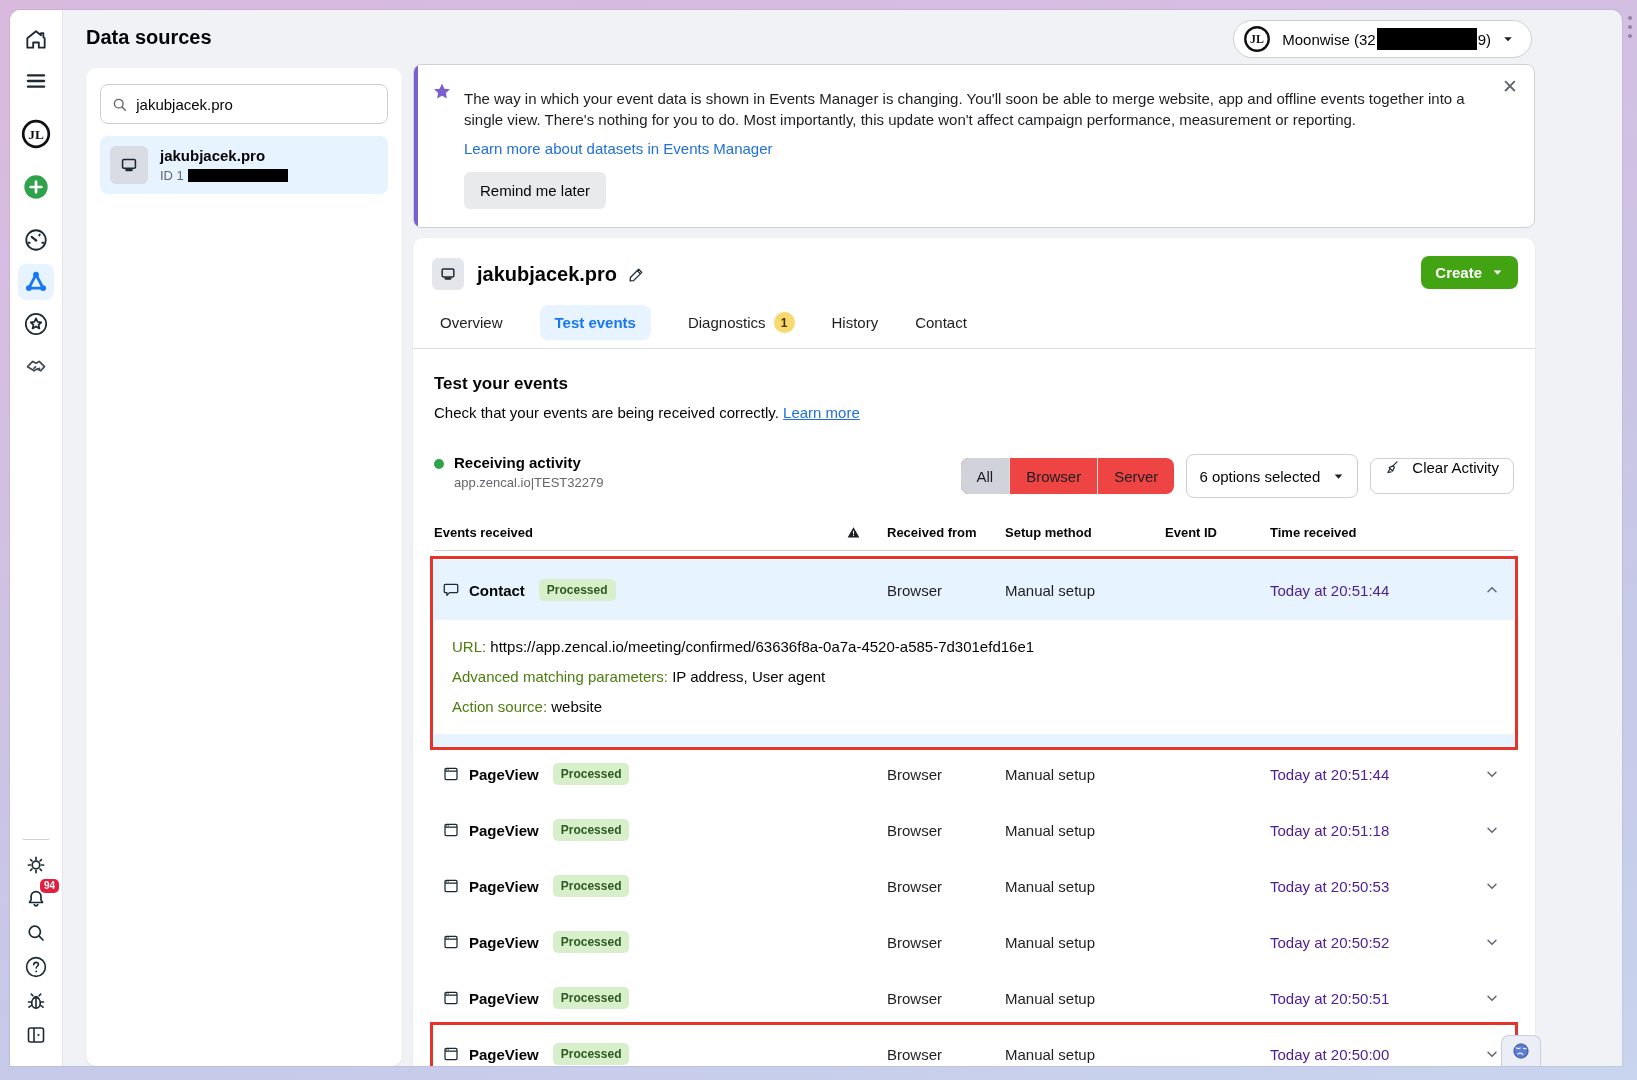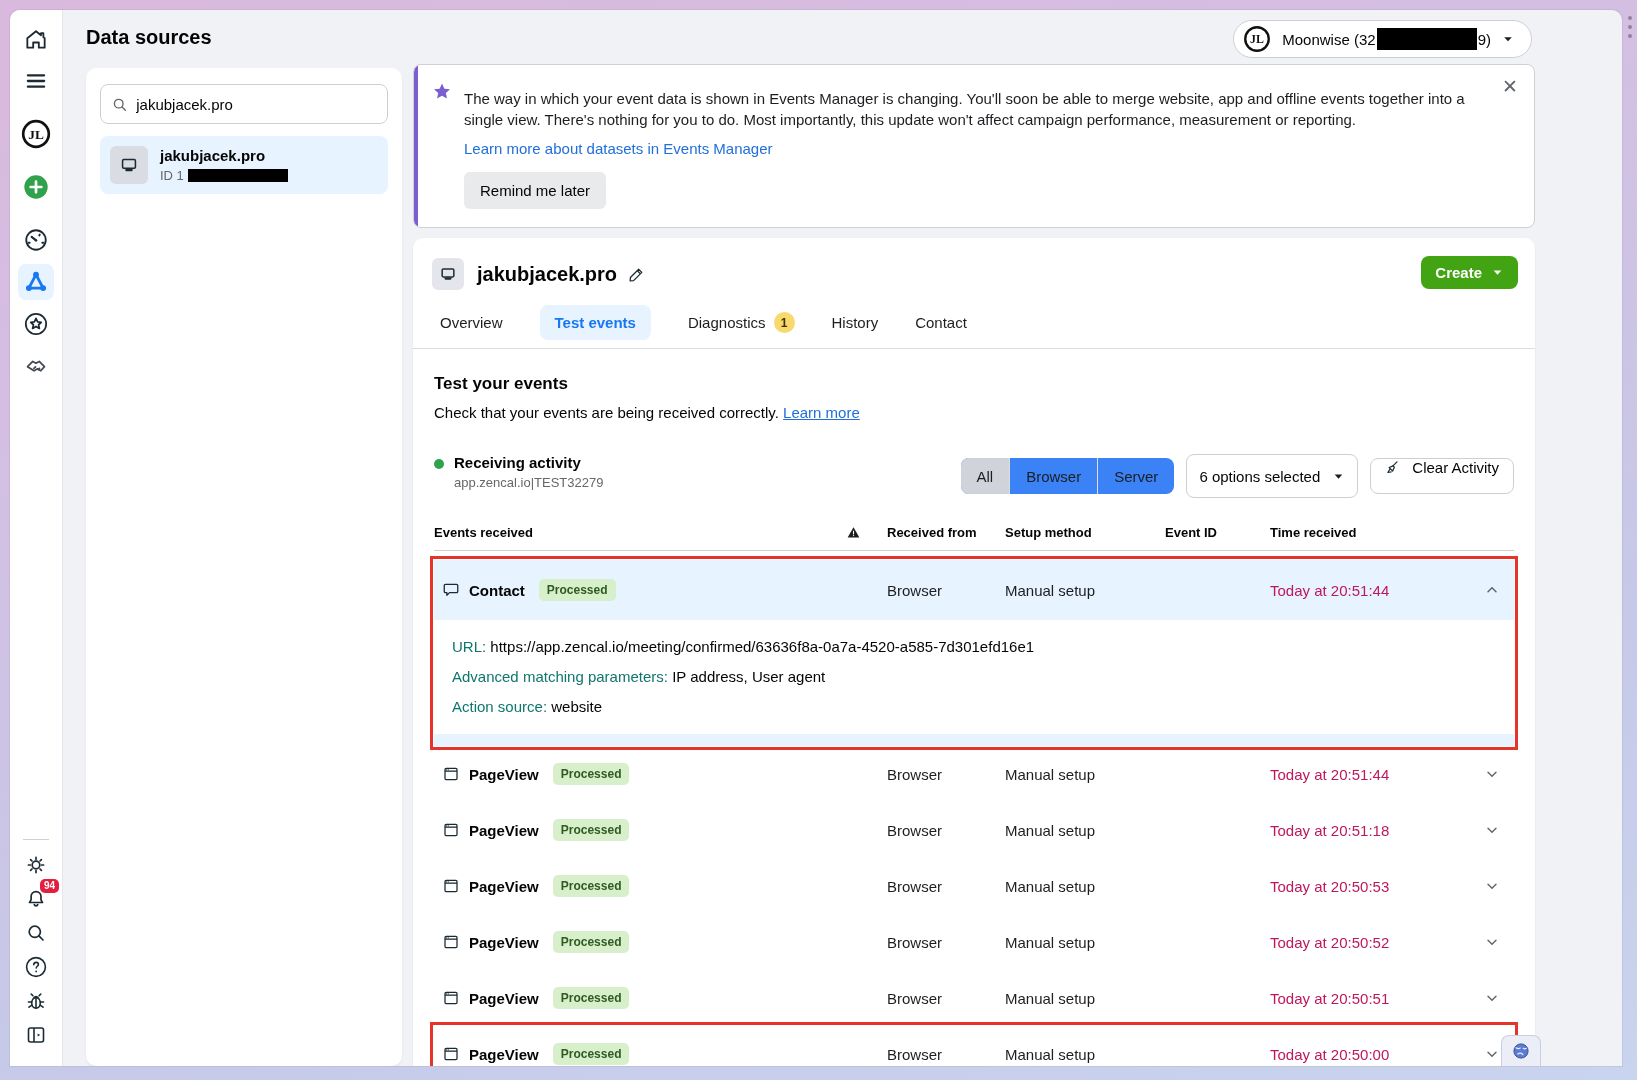--- a/index.html
+++ b/index.html
@@ -92,21 +92,21 @@
   .sec-desc { margin-top:10px; font-size:15px; color:#050505; }
   .sec-desc a { color:var(--link,#216fdb); text-decoration:underline; cursor:pointer; }
 
   .activity-bar { margin-top:33px; display:flex; justify-content:space-between; align-items:flex-start; }
   .recv { display:flex; gap:10px; }
   .recv-dot { width:10px; height:10px; border-radius:50%; background:var(--green-dot,#31a24c); margin-top:5px; flex:none; }
   .recv-title { font-size:15px; font-weight:700; color:#050505; }
   .recv-sub { margin-top:4px; font-size:13px; color:#65676b; display:flex; gap:0; }
 
   .controls { display:flex; gap:12px; align-items:center; }
-  .seg { display:flex; border-radius:8px; overflow:hidden; background:#3b82f6; }
+  .seg { display:flex; border-radius:8px; overflow:hidden; background:#ef4444; }
   .seg-item { padding:0 16px; height:36px; display:flex; align-items:center; font-size:15px;
               color:#1c1e21; border-left:1px solid #dcdee2; cursor:pointer; }
   .seg-item:first-child { border-left:none; }
   .seg-item.selected { background:#d0d3d9; }
   .dd { border:1px solid #ccd0d5; border-radius:8px; height:44px; padding:0 12px; display:flex;
         align-items:center; gap:12px; font-size:15px; color:#050505; background:#fff; cursor:pointer; }
   .clear-btn { border:1px solid #ccd0d5; border-radius:8px; height:36px; padding:0 14px; display:flex;
                gap:9px; font-size:15px; color:#050505; background:#fff;
                font-family:"Liberation Sans",sans-serif; cursor:pointer; }
 
@@ -116,25 +116,25 @@
   .th-first { display:flex; align-items:center; justify-content:space-between; padding-right:26px; }
 
   .annotate { outline:3px solid var(--annotation,#e5352b); outline-offset:1px; }
   .contact-block { margin-top:9px; background:var(--selected-bg,#e7f3ff); padding-bottom:12px; }
   .contact-head { height:60px; cursor:pointer; }
   .ev-cell { display:flex; align-items:center; gap:9px; padding-left:8px; }
   .ev-name { font-size:15px; font-weight:700; color:#050505; }
   .badge { background:var(--processed-bg,#d7f0cb); color:var(--processed-text,#2f5b22); font-size:12px;
            font-weight:700; padding:4px 8px; border-radius:5px; margin-left:5px; }
   .cell { font-size:15px; color:#1c1e21; }
-  .cell.time { color:#be185d; }
+  .cell.time { color:#4c1d95; }
   .chev { justify-self:center; cursor:pointer; display:flex; }
   .contact-details { background:#fff; padding:18px 18px 6px; }
   .dl { font-size:15px; margin-bottom:13px; }
-  .dl .lbl { color:#0f766e; }
+  .dl .lbl { color:#4d7c0f; }
   .dl .val { color:#050505; }
 
   .event-row { padding:17px 0; cursor:pointer; }
 
   .globe-chip { position:absolute; right:96px; bottom:14px; width:40px; height:31px; background:#eceef7;
                 border:1px solid #c9cee2; border-bottom:none; border-radius:8px 8px 0 0;
                 display:flex; align-items:center; justify-content:center; cursor:pointer; }
 </style>
 </head>
 <body>

